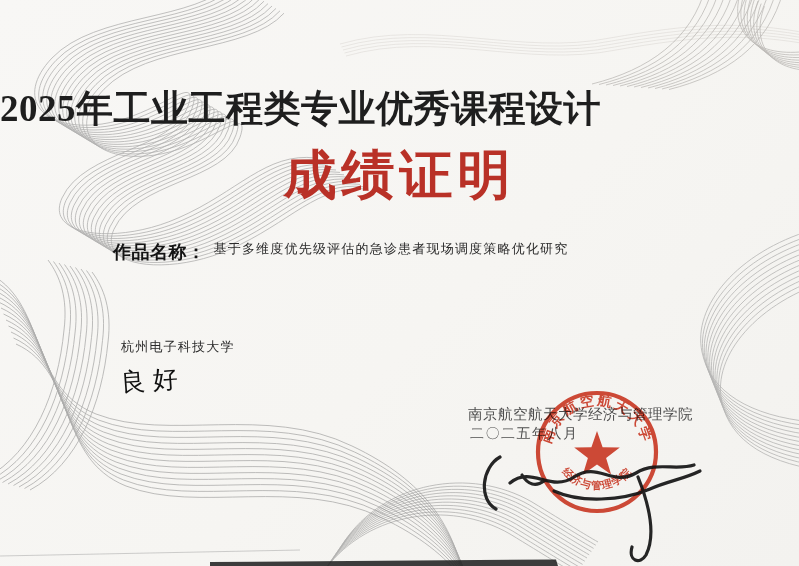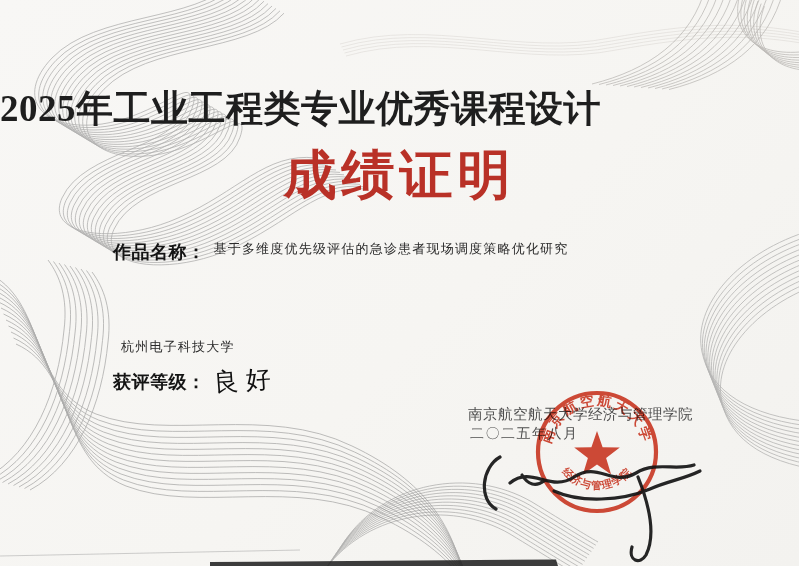--- a/index.html
+++ b/index.html
@@ -179,21 +179,20 @@
       <span class="field-value">基于多维度优先级评估的急诊患者现场调度策略优化研究</span>
     </div>
     <div class="field-row">
     </div>
     <div class="field-row">
     </div>
     <div class="field-row">
       <span class="field-value">杭州电子科技大学</span>
     </div>
     <div class="field-row">
-      <span class="field-label">获评等级：</span>
       <span class="field-value handwritten">良好</span>
     </div>
   </div>
 
   <div class="issuer">南京航空航天大学经济与管理学院</div>
   <div class="date">二〇二五年八月</div>
 
   <svg class="seal" width="140" height="140" viewBox="0 0 140 140">
     <defs>
       <path id="sealArcTop" d="M 23,71 A 47,47 0 0 1 117,71" fill="none"></path>

